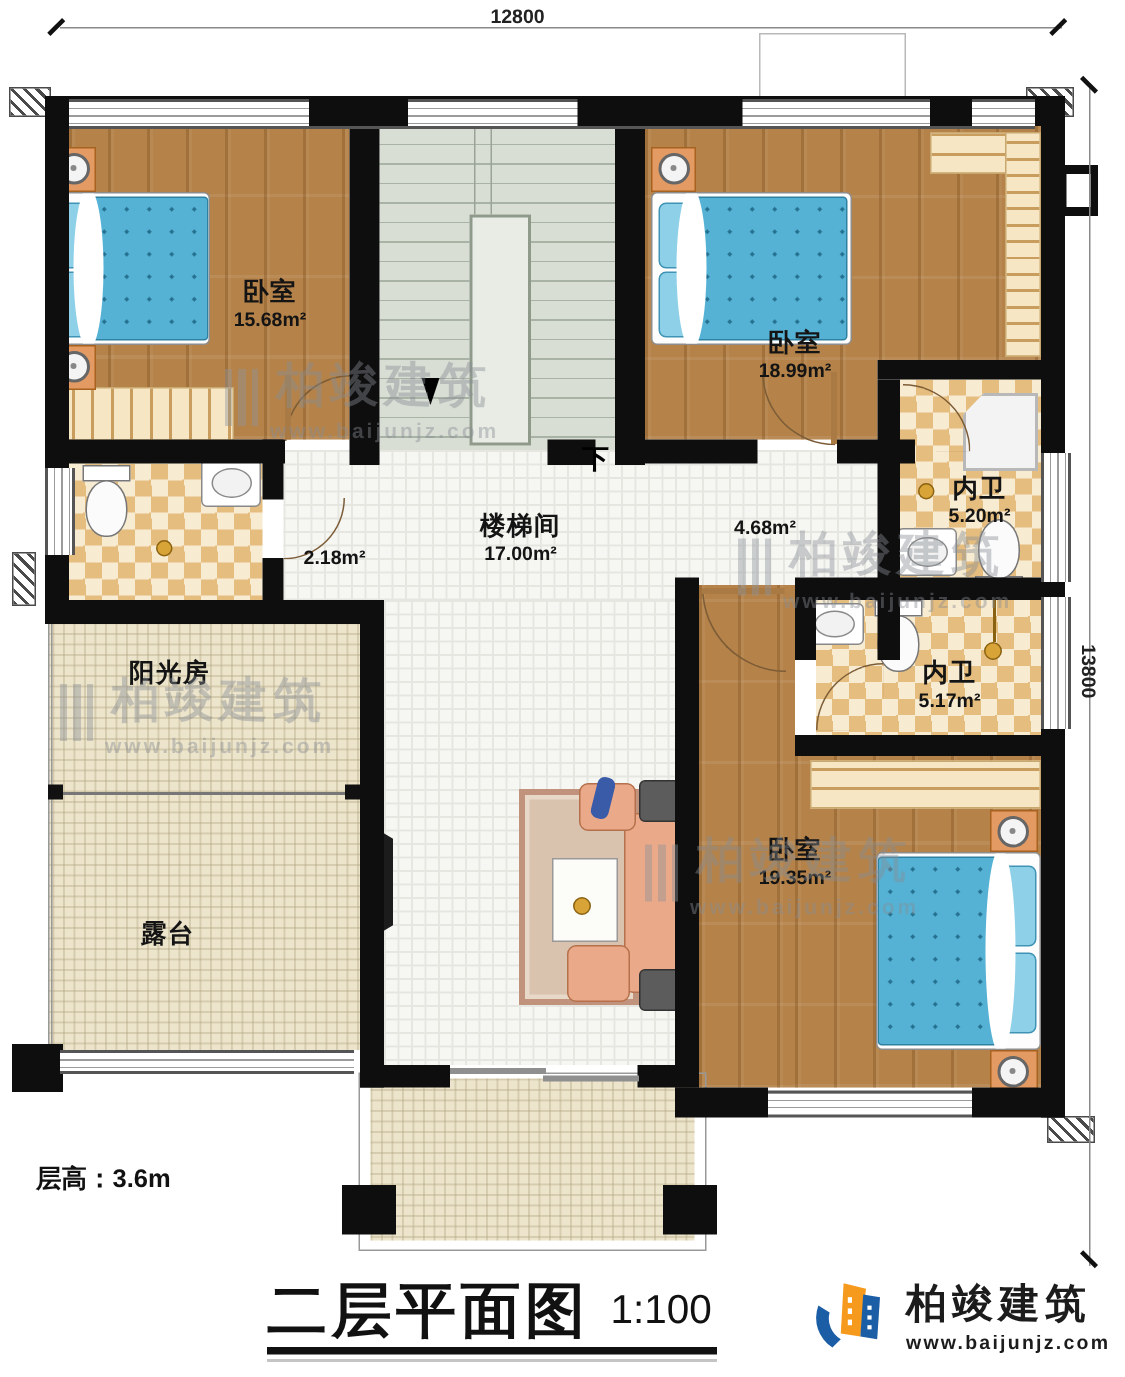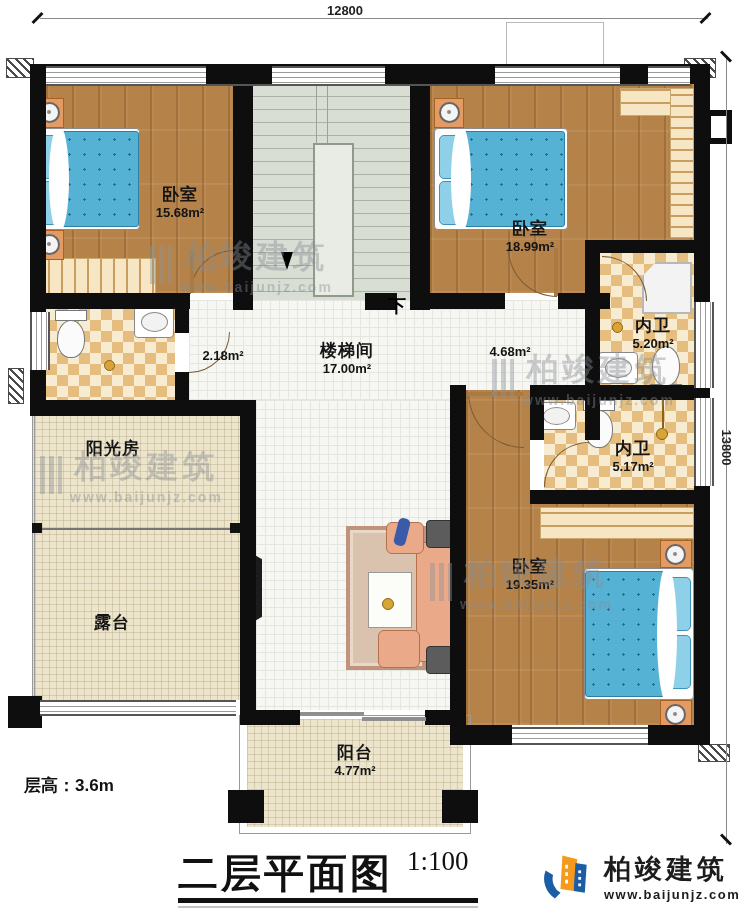--- a/index.html
+++ b/index.html
@@ -71,21 +71,21 @@
   .bayline{border:1px solid #b9b9b9;z-index:2;}
   .slide{background:#8f8f8f;z-index:12;}
   
   .wm{display:flex;align-items:center;gap:8px;z-index:50;pointer-events:none;opacity:.42;}
   .wm .glyph{width:22px;height:38px;background:repeating-linear-gradient(90deg,#8d939a 0 5px,transparent 5px 9px);}
   .wm .col{display:flex;flex-direction:column;align-items:center;color:#878d94;font-weight:bold;}
   .wm .big{font-size:32px;letter-spacing:4px;}
   .wm .small{font-size:14px;letter-spacing:2px;}
   
   .foot{font-size:17px;font-weight:bold;color:#111;z-index:40;}
-  .titleRow{display:flex;align-items:flex-start;gap:14px;z-index:40;color:#111;font-family:Liberation Serif, serif;}
+  .titleRow{display:flex;align-items:center;gap:14px;z-index:40;color:#111;}
   .titleMain{font-size:40px;font-weight:bold;letter-spacing:3px;}
   .titleScale{font-size:27px;}
   .brand{display:flex;align-items:center;gap:8px;z-index:40;}
   .brand .btxt{display:flex;flex-direction:column;}
   .brand .bname{font-size:27px;font-weight:bold;color:#1c1c1c;letter-spacing:4px;}
   .brand .burl{font-size:13px;font-weight:bold;color:#1c1c1c;letter-spacing:1.5px;}
   .tri{width:0;height:0;z-index:40;}
 </style>
 </head>
 <body>
@@ -257,21 +257,21 @@
   <div class="abs drain" style="left:382px;top:598px;width:10px;height:10px"></div>
 
   <div class="abs rlabel" style="left:115px;top:184px;width:130px">
     <span class="rname">卧室</span>
     <span class="rarea">15.68m²</span>
   </div>
   <div class="abs rlabel" style="left:292px;top:340px;width:110px">
     <span class="rname">楼梯间</span>
     <span class="rarea">17.00m²</span>
   </div>
-  <div class="abs rlabel" style="left:178px;top:348px;width:90px">
+  <div class="abs rlabel" style="left:178px;top:364px;width:90px">
     <span class="rarea">2.18m²</span>
   </div>
   <div class="abs rlabel" style="left:460px;top:344px;width:100px">
     <span class="rarea">4.68m²</span>
   </div>
   <div class="abs rlabel" style="left:460px;top:218px;width:140px">
     <span class="rname">卧室</span>
     <span class="rarea">18.99m²</span>
   </div>
   <div class="abs rlabel" style="left:608px;top:315px;width:90px">
@@ -284,24 +284,20 @@
   <div class="abs rlabel" style="left:62px;top:612px;width:100px">
     <span class="rname">露台</span>
   </div>
   <div class="abs rlabel" style="left:578px;top:438px;width:110px">
     <span class="rname">内卫</span>
     <span class="rarea">5.17m²</span>
   </div>
   <div class="abs rlabel" style="left:470px;top:556px;width:120px">
     <span class="rname">卧室</span>
     <span class="rarea">19.35m²</span>
-  </div>
-  <div class="abs rlabel" style="left:310px;top:742px;width:90px">
-    <span class="rname">阳台</span>
-    <span class="rarea">4.77m²</span>
   </div>
 
   <div class="abs wm" style="left:150px;top:235px">
     <span class="glyph"></span>
     <span class="col">
         <span class="big">柏竣建筑</span>
     <span class="small">www.baijunjz.com</span>
       </span>
   </div>
   <div class="abs wm" style="left:40px;top:445px">

